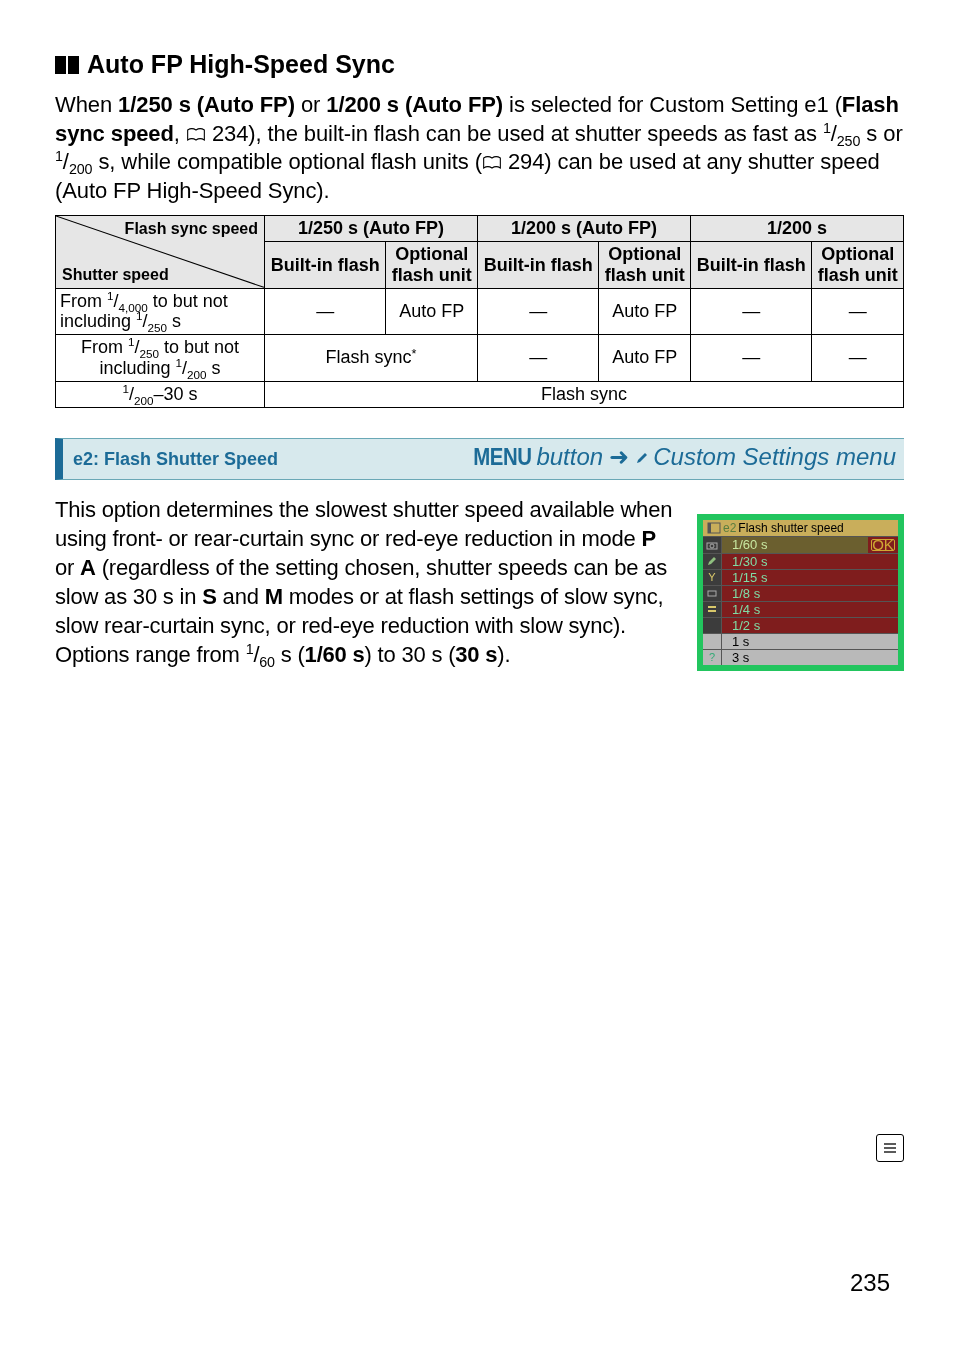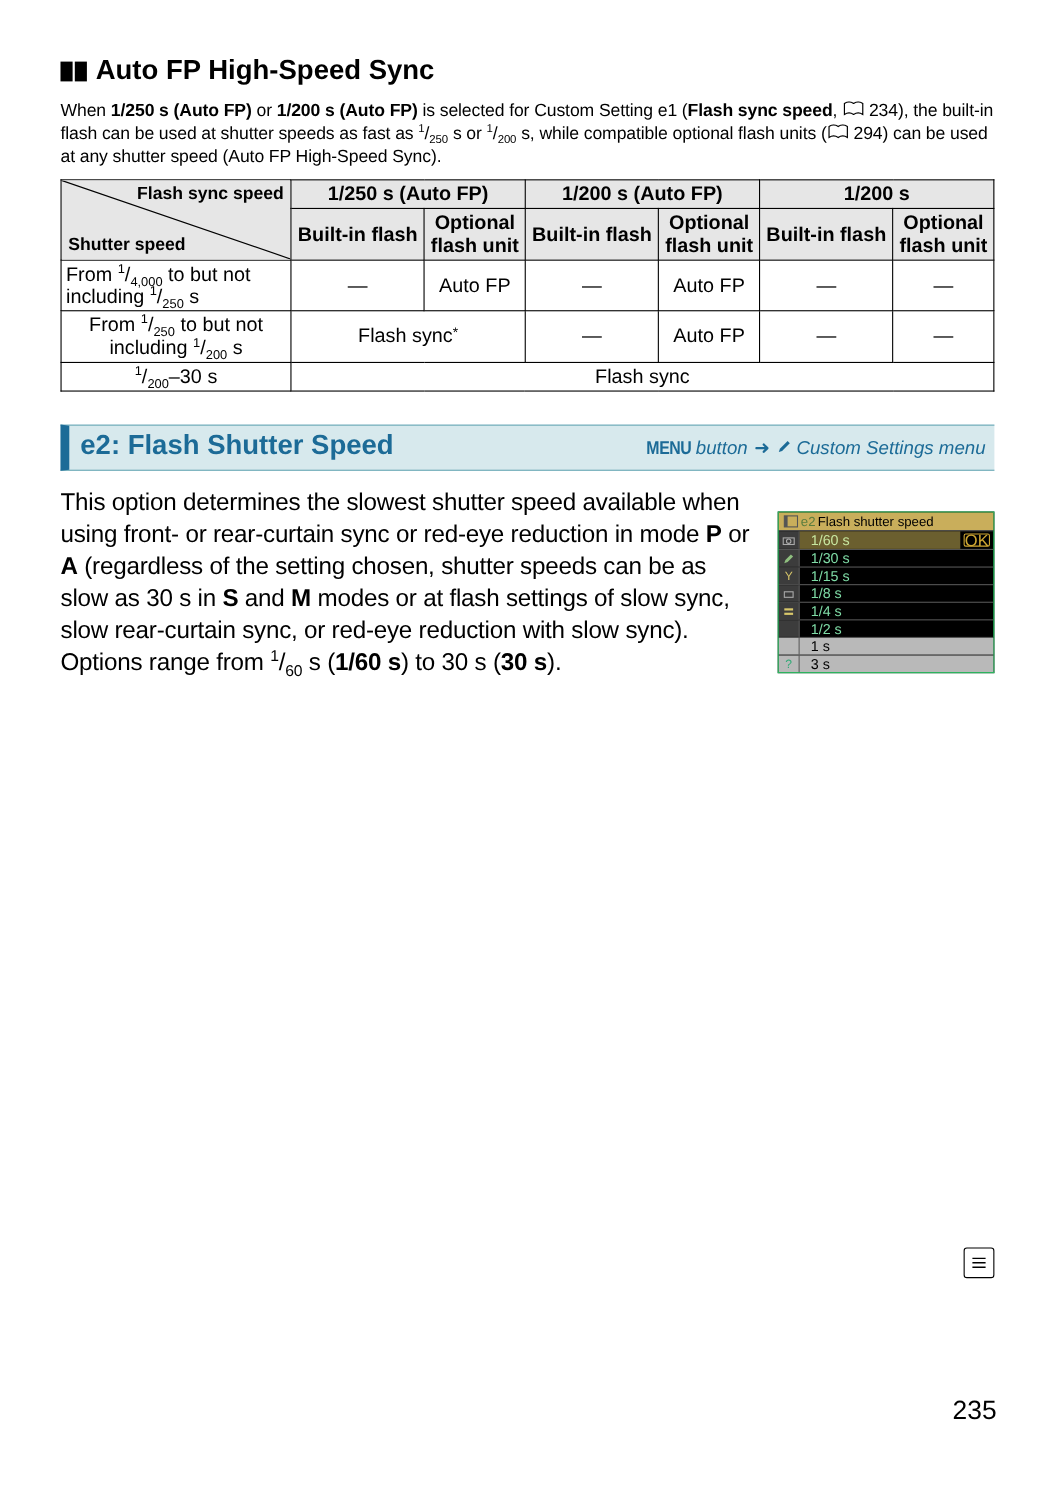--- a/index.html
+++ b/index.html
@@ -31,21 +31,21 @@
     margin-right: 6px;
   }
   .black-squares span {
     width: 11px;
     height: 18px;
     background: #000;
     display: inline-block;
     margin-right: 2px;
   }
   .body-text {
-    font-size: 16px;
+    font-size: 22px;
     line-height: 1.3;
     margin: 12px 0 10px 0;
     letter-spacing: -0.1px;
   }
   .sup { font-size: 0.65em; vertical-align: super; line-height: 0; }
   .sub { font-size: 0.65em; vertical-align: sub; line-height: 0; }
   .book-icon {
     display: inline-block;
     width: 20px;
     height: 14px;
@@ -102,28 +102,28 @@
     justify-content: space-between;
     border-top-width: 1px;
     border-left-width: 8px;
     border-left-style: solid;
     border-left-color: #1c6b97;
     height: 32px;
   }
   .e2-title {
     color: #1c6b97;
     font-weight: bold;
-    font-size: 25px;
+    font-size: 18px;
   }
   .e2-right {
     color: #1c6b97;
     font-style: italic;
-    font-size: 17px;
-    display: flex;
-    align-items: flex-end;
+    font-size: 24px;
+    display: flex;
+    align-items: flex-start;
   }
   .menu-caps {
     font-family: Arial, sans-serif;
     font-style: normal;
     font-stretch: condensed;
     letter-spacing: -0.5px;
     transform: scaleX(0.85);
     display: inline-block;
     font-weight: bold;
   }
@@ -139,22 +139,22 @@
   .e2-text {
     flex: 1;
     font-size: 22px;
     line-height: 1.32;
     letter-spacing: -0.2px;
   }
 
   
   .cam-screen {
     width: 195px;
-    border: 1px solid #22c55e;
-    background: #000000;
+    border: 6px solid #22c55e;
+    background: #7f1d1d;
     font-family: Arial, sans-serif;
     font-size: 13px;
     color: #7fdca6;
     padding: 0;
     flex-shrink: 0;
     margin-top: 20px;
   }
   .cam-header {
     background: #c9ae5b;
     color: #000;
@@ -215,21 +215,21 @@
     display: flex;
     align-items: center;
     justify-content: center;
   }
   .side-tab-inner {
     width: 14px;
     height: 12px;
   }
   .page-num {
     position: absolute;
-    right: 48px;
+    right: 64px;
     bottom: 55px;
     font-size: 24px;
   }
 </style>
 </head>
 <body>
 
 <div class="page">
 
   <div class="section-heading">

